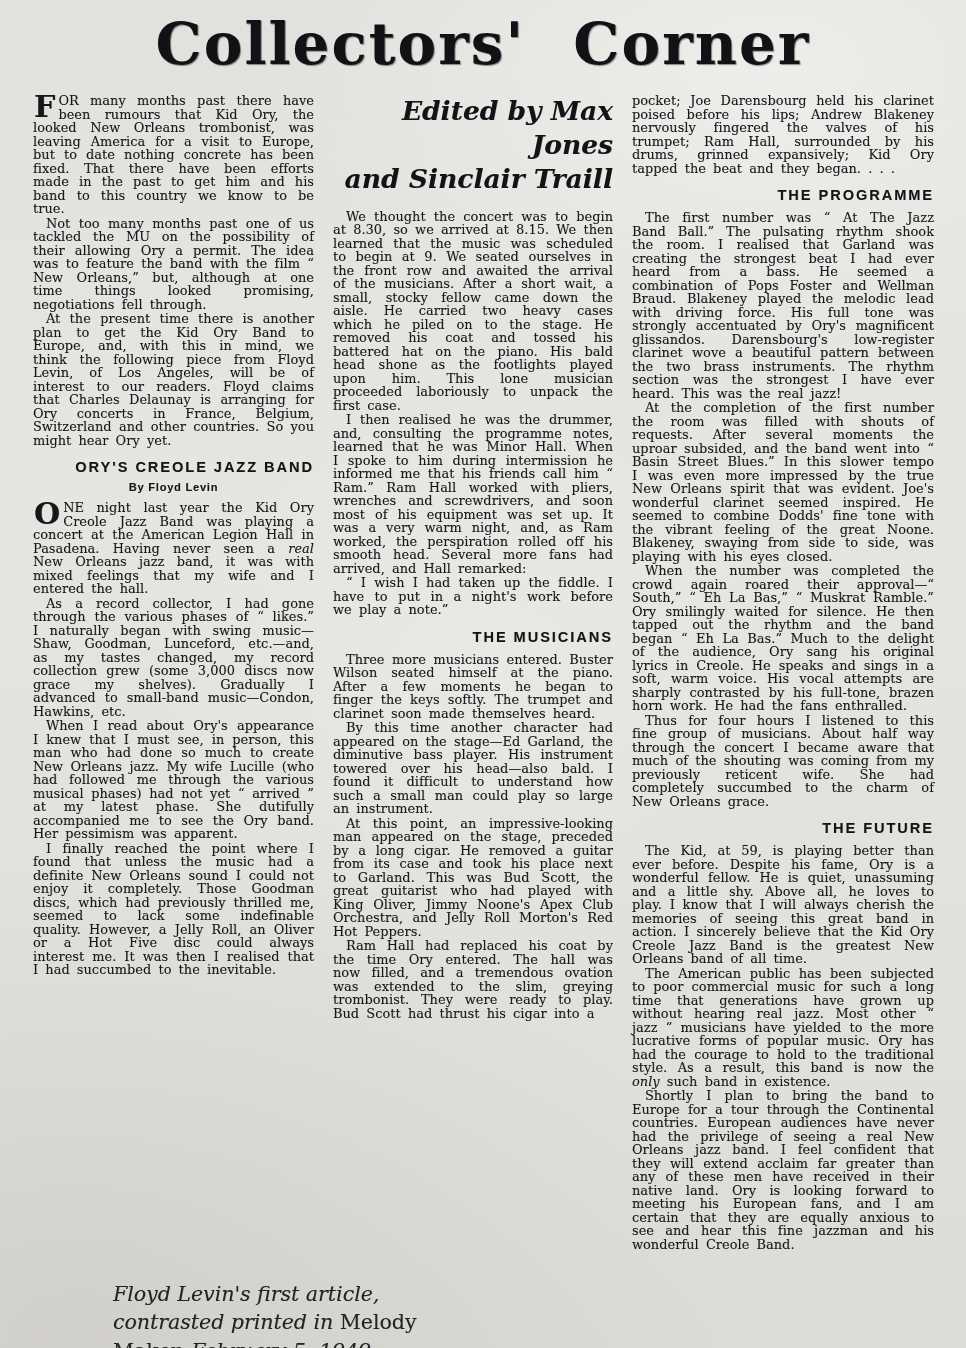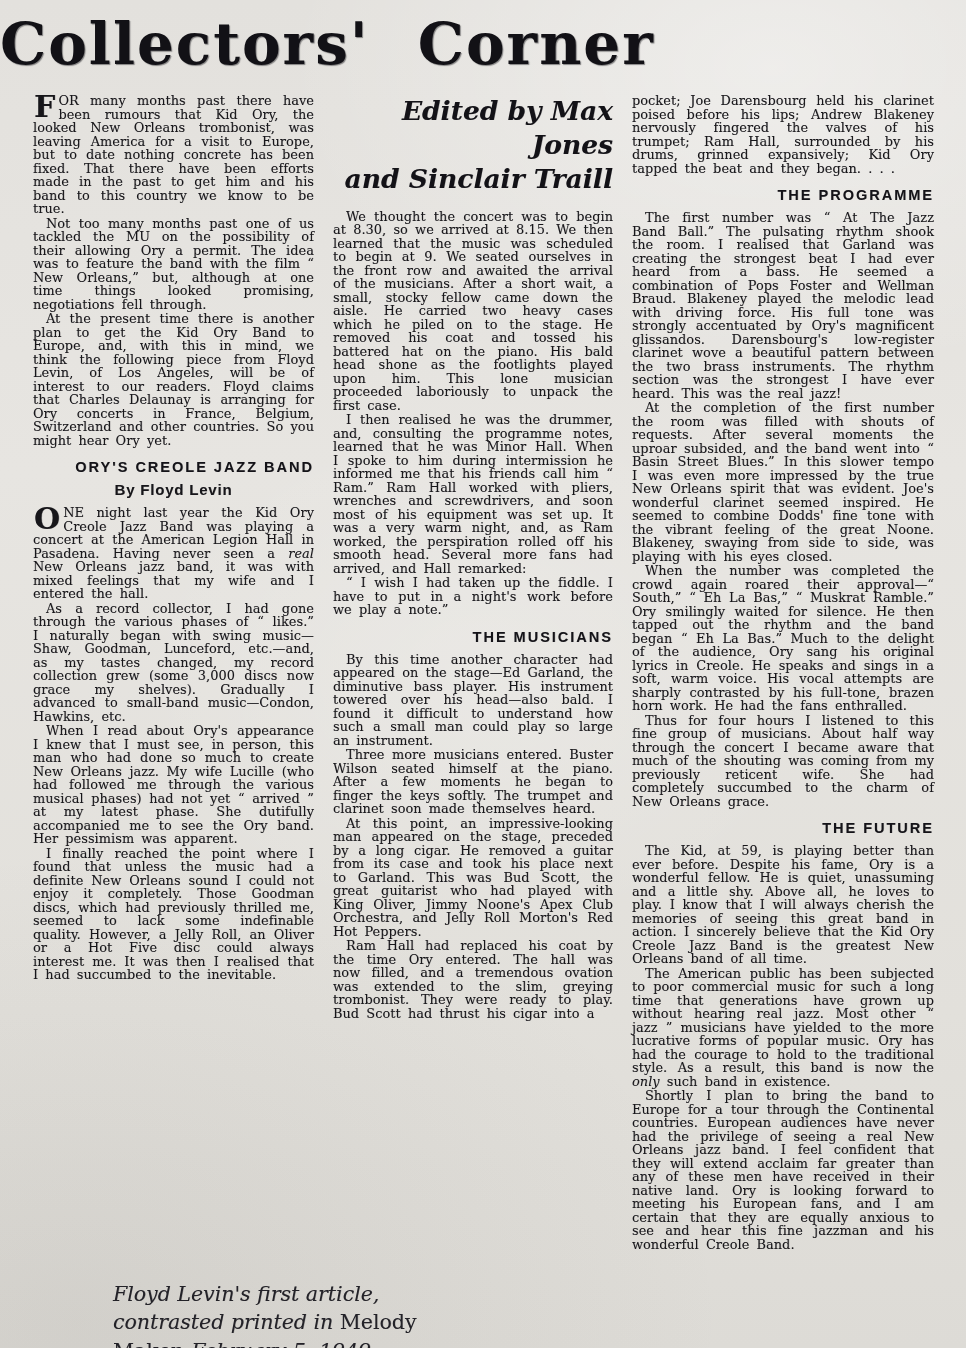--- a/index.html
+++ b/index.html
@@ -13,21 +13,21 @@
     background:
       radial-gradient(ellipse 700px 450px at 80% 5%, rgba(255,255,255,0.40), transparent 70%),
       radial-gradient(ellipse 900px 650px at 8% 98%, rgba(110,106,99,0.10), transparent 72%),
       radial-gradient(ellipse 500px 380px at 50% 50%, rgba(255,255,255,0.18), transparent 70%),
       linear-gradient(180deg,#e3e1dd 0%, #e7e5e1 35%, #e2e0db 75%, #dddbd6 100%);
   }
   .page * { text-shadow: 0.4px 0.4px 0.6px rgba(15,15,20,0.28); }
 
   .masthead {
     position:absolute; top:10px; left:0; right:0;
-    text-align:left;
+    text-align:center;
     font-family:"DejaVu Serif", serif;
     font-weight:bold;
     font-size:58px;
     letter-spacing:2px;
     word-spacing:26px;
     color:#121116;
     text-shadow: 1px 1px 1px rgba(10,10,15,0.45);
   }
 
   .columns {
@@ -63,21 +63,21 @@
     font-weight:bold;
     font-size:14.5px;
     letter-spacing:2px;
     text-align:right;
     margin:12px 0 8px 0;
     color:#141318;
   }
   .byline {
     font-family:"Liberation Sans", sans-serif;
     font-weight:bold;
-    font-size:15px;
+    font-size:11px;
     letter-spacing:0.8px;
     text-align:center;
     margin:-2px 0 8px 0;
   }
 
   .editor-heading {
     font-family:"DejaVu Serif", serif;
     font-weight:bold;
     font-style:italic;
     font-size:26.5px;
@@ -128,22 +128,22 @@
       <div class="editor-heading">
         <div>Edited by Max Jones</div>
         <div>and Sinclair Traill</div>
       </div>
       <p class="body">We thought the concert was to begin at 8.30, so we arrived at 8.15. We then learned that the music was scheduled to begin at 9. We seated ourselves in the front row and awaited the arrival of the musicians. After a short wait, a small, stocky fellow came down the aisle. He carried two heavy cases which he piled on to the stage. He removed his coat and tossed his battered hat on the piano. His bald head shone as the footlights played upon him. This lone musician proceeded laboriously to unpack the first case.</p>
       <p class="body">I then realised he was the drummer, and, consulting the programme notes, learned that he was Minor Hall. When I spoke to him during intermission he informed me that his friends call him “ Ram.” Ram Hall worked with pliers, wrenches and screwdrivers, and soon most of his equipment was set up. It was a very warm night, and, as Ram worked, the perspiration rolled off his smooth head. Several more fans had arrived, and Hall remarked:</p>
       <p class="body">“ I wish I had taken up the fiddle. I have to put in a night's work before we play a note.”</p>
 
       <div class="section-heading">THE MUSICIANS</div>
 
+      <p class="body">Three more musicians entered. Buster Wilson seated himself at the piano. After a few moments he began to finger the keys softly. The trumpet and clarinet soon made themselves heard.</p>
       <p class="body">By this time another character had appeared on the stage—Ed Garland, the diminutive bass player. His instrument towered over his head—also bald. I found it difficult to understand how such a small man could play so large an instrument.</p>
-      <p class="body">Three more musicians entered. Buster Wilson seated himself at the piano. After a few moments he began to finger the keys softly. The trumpet and clarinet soon made themselves heard.</p>
       <p class="body">At this point, an impressive-looking man appeared on the stage, preceded by a long cigar. He removed a guitar from its case and took his place next to Garland. This was Bud Scott, the great guitarist who had played with King Oliver, Jimmy Noone's Apex Club Orchestra, and Jelly Roll Morton's Red Hot Peppers.</p>
       <p class="body">Ram Hall had replaced his coat by the time Ory entered. The hall was now filled, and a tremendous ovation was extended to the slim, greying trombonist. They were ready to play. Bud Scott had thrust his cigar into a</p>
     </div>
 
     <div class="col col-right">
       <p class="body noindent">pocket; Joe Darensbourg held his clarinet poised before his lips; Andrew Blakeney nervously fingered the valves of his trumpet; Ram Hall, surrounded by his drums, grinned expansively; Kid Ory tapped the beat and they began. . . .</p>
 
       <div class="section-heading">THE PROGRAMME</div>
 
       <p class="body">The first number was “ At The Jazz Band Ball.” The pulsating rhythm shook the room. I realised that Garland was creating the strongest beat I had ever heard from a bass. He seemed a combination of Pops Foster and Wellman Braud. Blakeney played the melodic lead with driving force. His full tone was strongly accentuated by Ory's magnificent glissandos. Darensbourg's low-register clarinet wove a beautiful pattern between the two brass instruments. The rhythm section was the strongest I have ever heard. This was the real jazz!</p>

